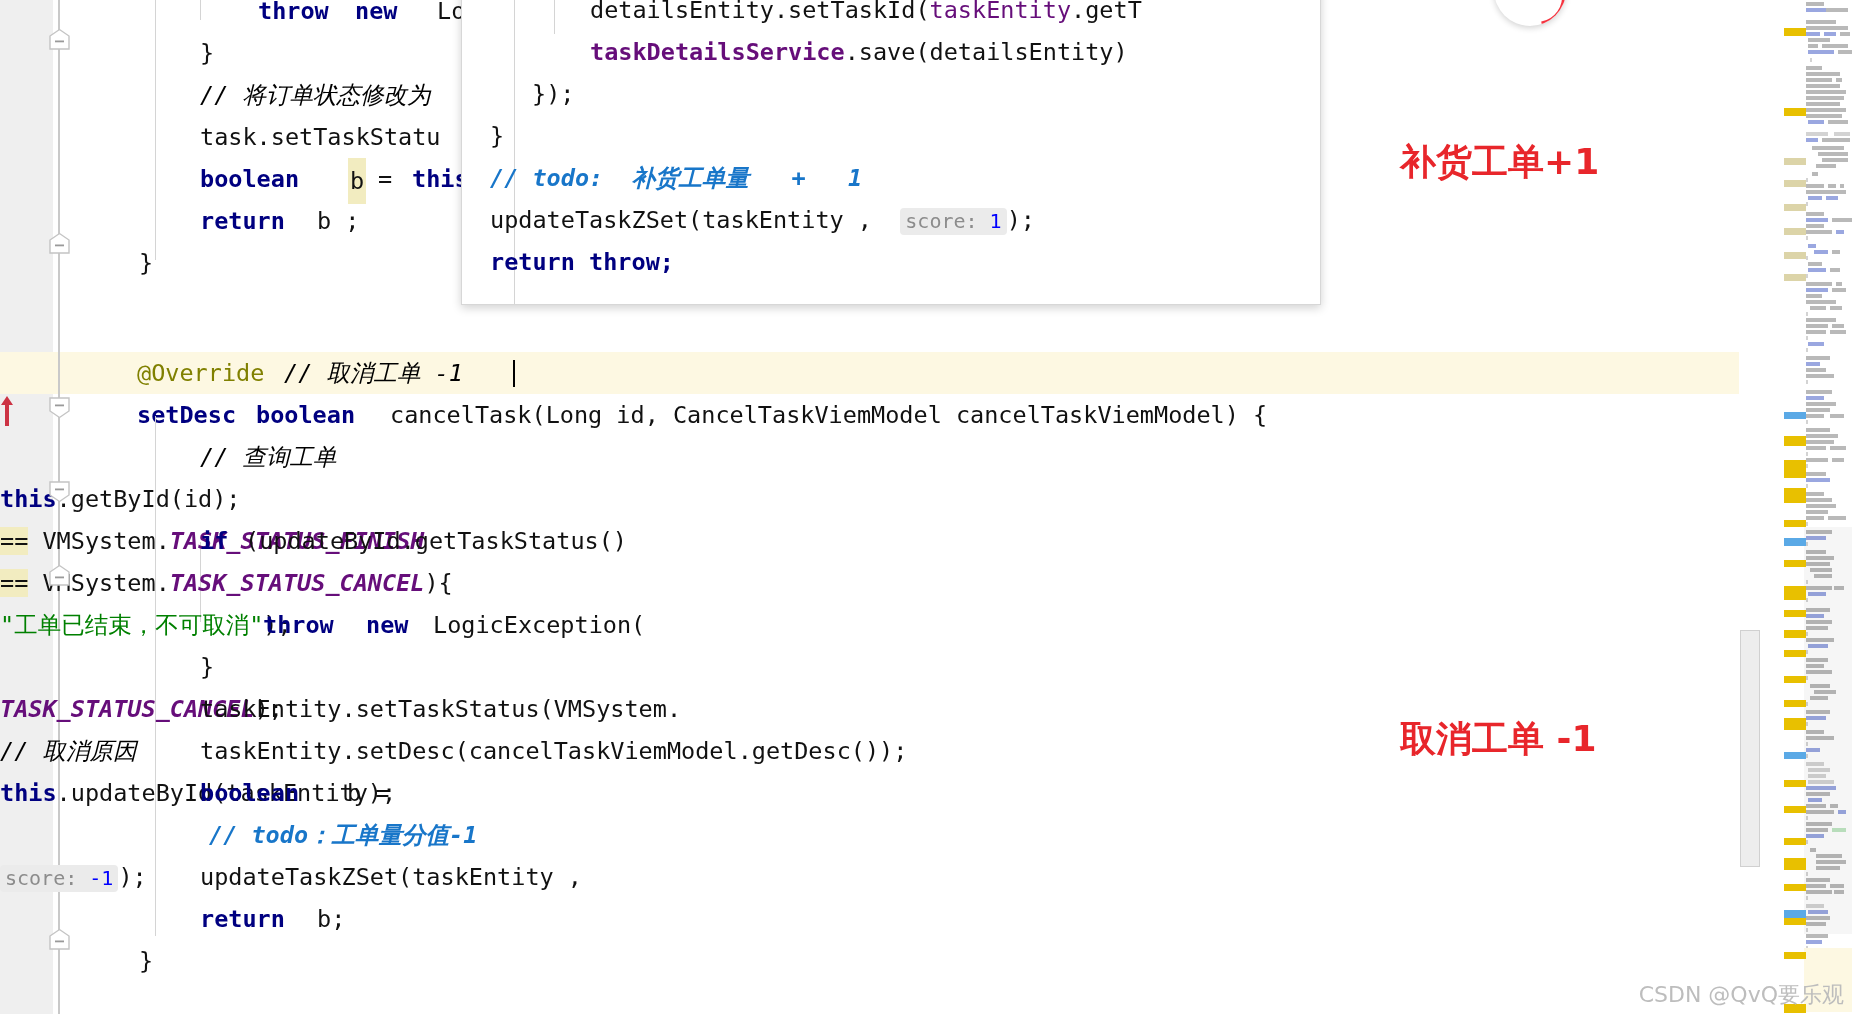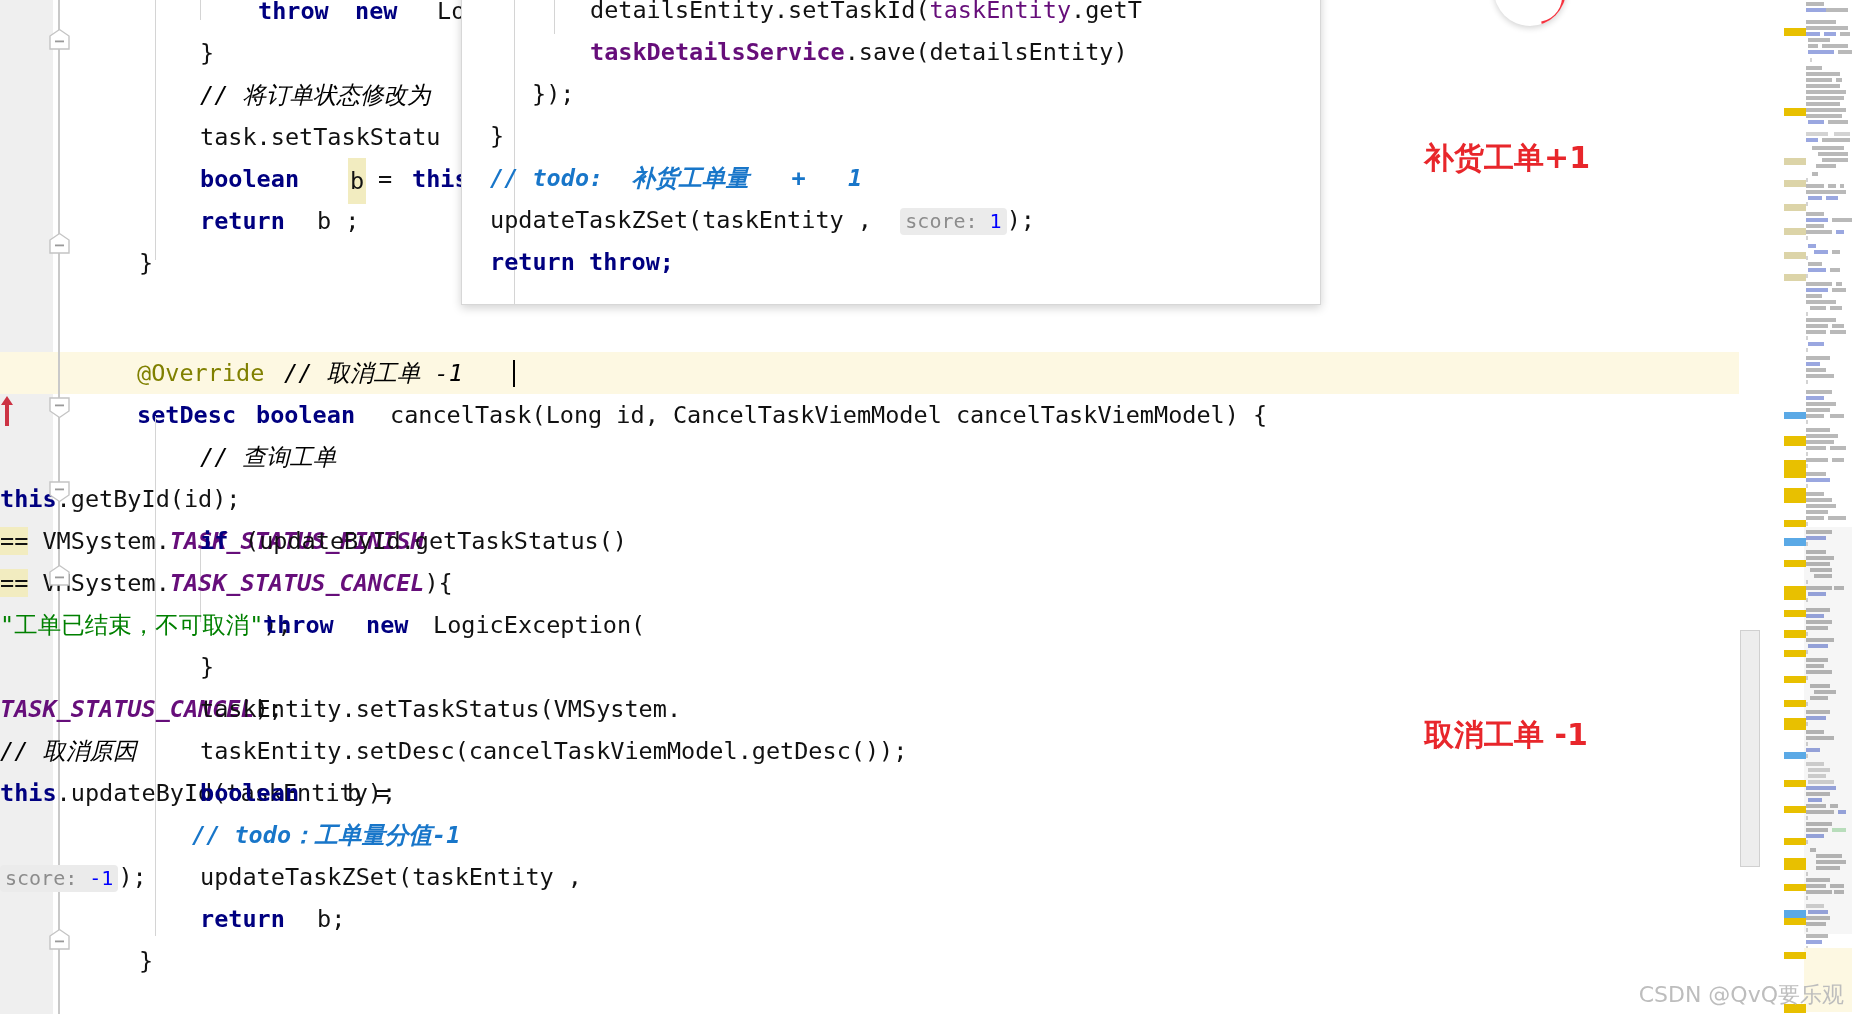--- a/index.html
+++ b/index.html
@@ -110,24 +110,23 @@
     border-radius:50%;border:7px solid #f5333f;
     border-left-color:transparent;border-bottom-color:transparent;
     transform:rotate(35deg);
   }
 
   
   .annot{
     position:absolute;
     color:#e8262b;
     font-family:"DejaVu Sans","Liberation Sans",sans-serif;
-    font-weight:bold;font-size:30px;
+    font-weight:bold;font-size:36px;
     z-index:11;
     white-space:nowrap;
-    margin-left:24px;
   }
 
   
   #rightbar{
     position:absolute;right:0;top:0;width:112px;height:1014px;
     background:#ffffff;z-index:8;
   }
   .marker{position:absolute;left:0px;width:55px;height:7px;}
   .minimap{
     position:absolute;left:64px;top:0;width:48px;height:1014px;
@@ -245,21 +244,21 @@
     <div class="line" style="top:604px;"><span class="ln-txt kw" style="left:263px;">throw</span><span class="ln-txt kw" style="left:366px;">new</span><span class="ln-txt" style="left:433px;">LogicException(</span><span class="str">"工单已结束，不可取消"</span><span>);</span></div>
 
     <div class="line" style="top:646px;"><span class="ln-txt" style="left:200px;">}</span></div>
 
     <div class="line" style="top:688px;"><span class="ln-txt" style="left:200px;">taskEntity.setTaskStatus(VMSystem.</span><span class="stat">TASK_STATUS_CANCEL</span><span>);</span></div>
 
     <div class="line" style="top:730px;"><span class="ln-txt" style="left:200px;">taskEntity.setDesc(cancelTaskViemModel.getDesc()); </span><span class="cmt">// 取消原因</span></div>
 
     <div class="line" style="top:772px;"><span class="ln-txt kw" style="left:200px;">boolean</span><span class="ln-txt" style="left:347px;">b = </span><span class="kw">this</span><span>.updateById(taskEntity);</span></div>
 
-    <div class="line" style="top:814px;"><span class="ln-txt todo" style="left:192px;">// todo：工单量分值-1</span></div>
+    <div class="line" style="top:814px;"><span class="ln-txt todo" style="left:209px;">// todo：工单量分值-1</span></div>
 
     <div class="line" style="top:856px;"><span class="ln-txt" style="left:200px;">updateTaskZSet(taskEntity ,  </span><span class="hint"><span>score:</span> <span class="hintnum">-1</span></span><span>);</span></div>
 
     <div class="line" style="top:898px;"><span class="ln-txt kw" style="left:200px;">return</span><span class="ln-txt" style="left:317px;">b;</span></div>
 
     <div class="line" style="top:940px;"><span class="ln-txt" style="left:139px;">}</span></div>
   </div>
 
   <div id="popup">
     <div class="pcode">

